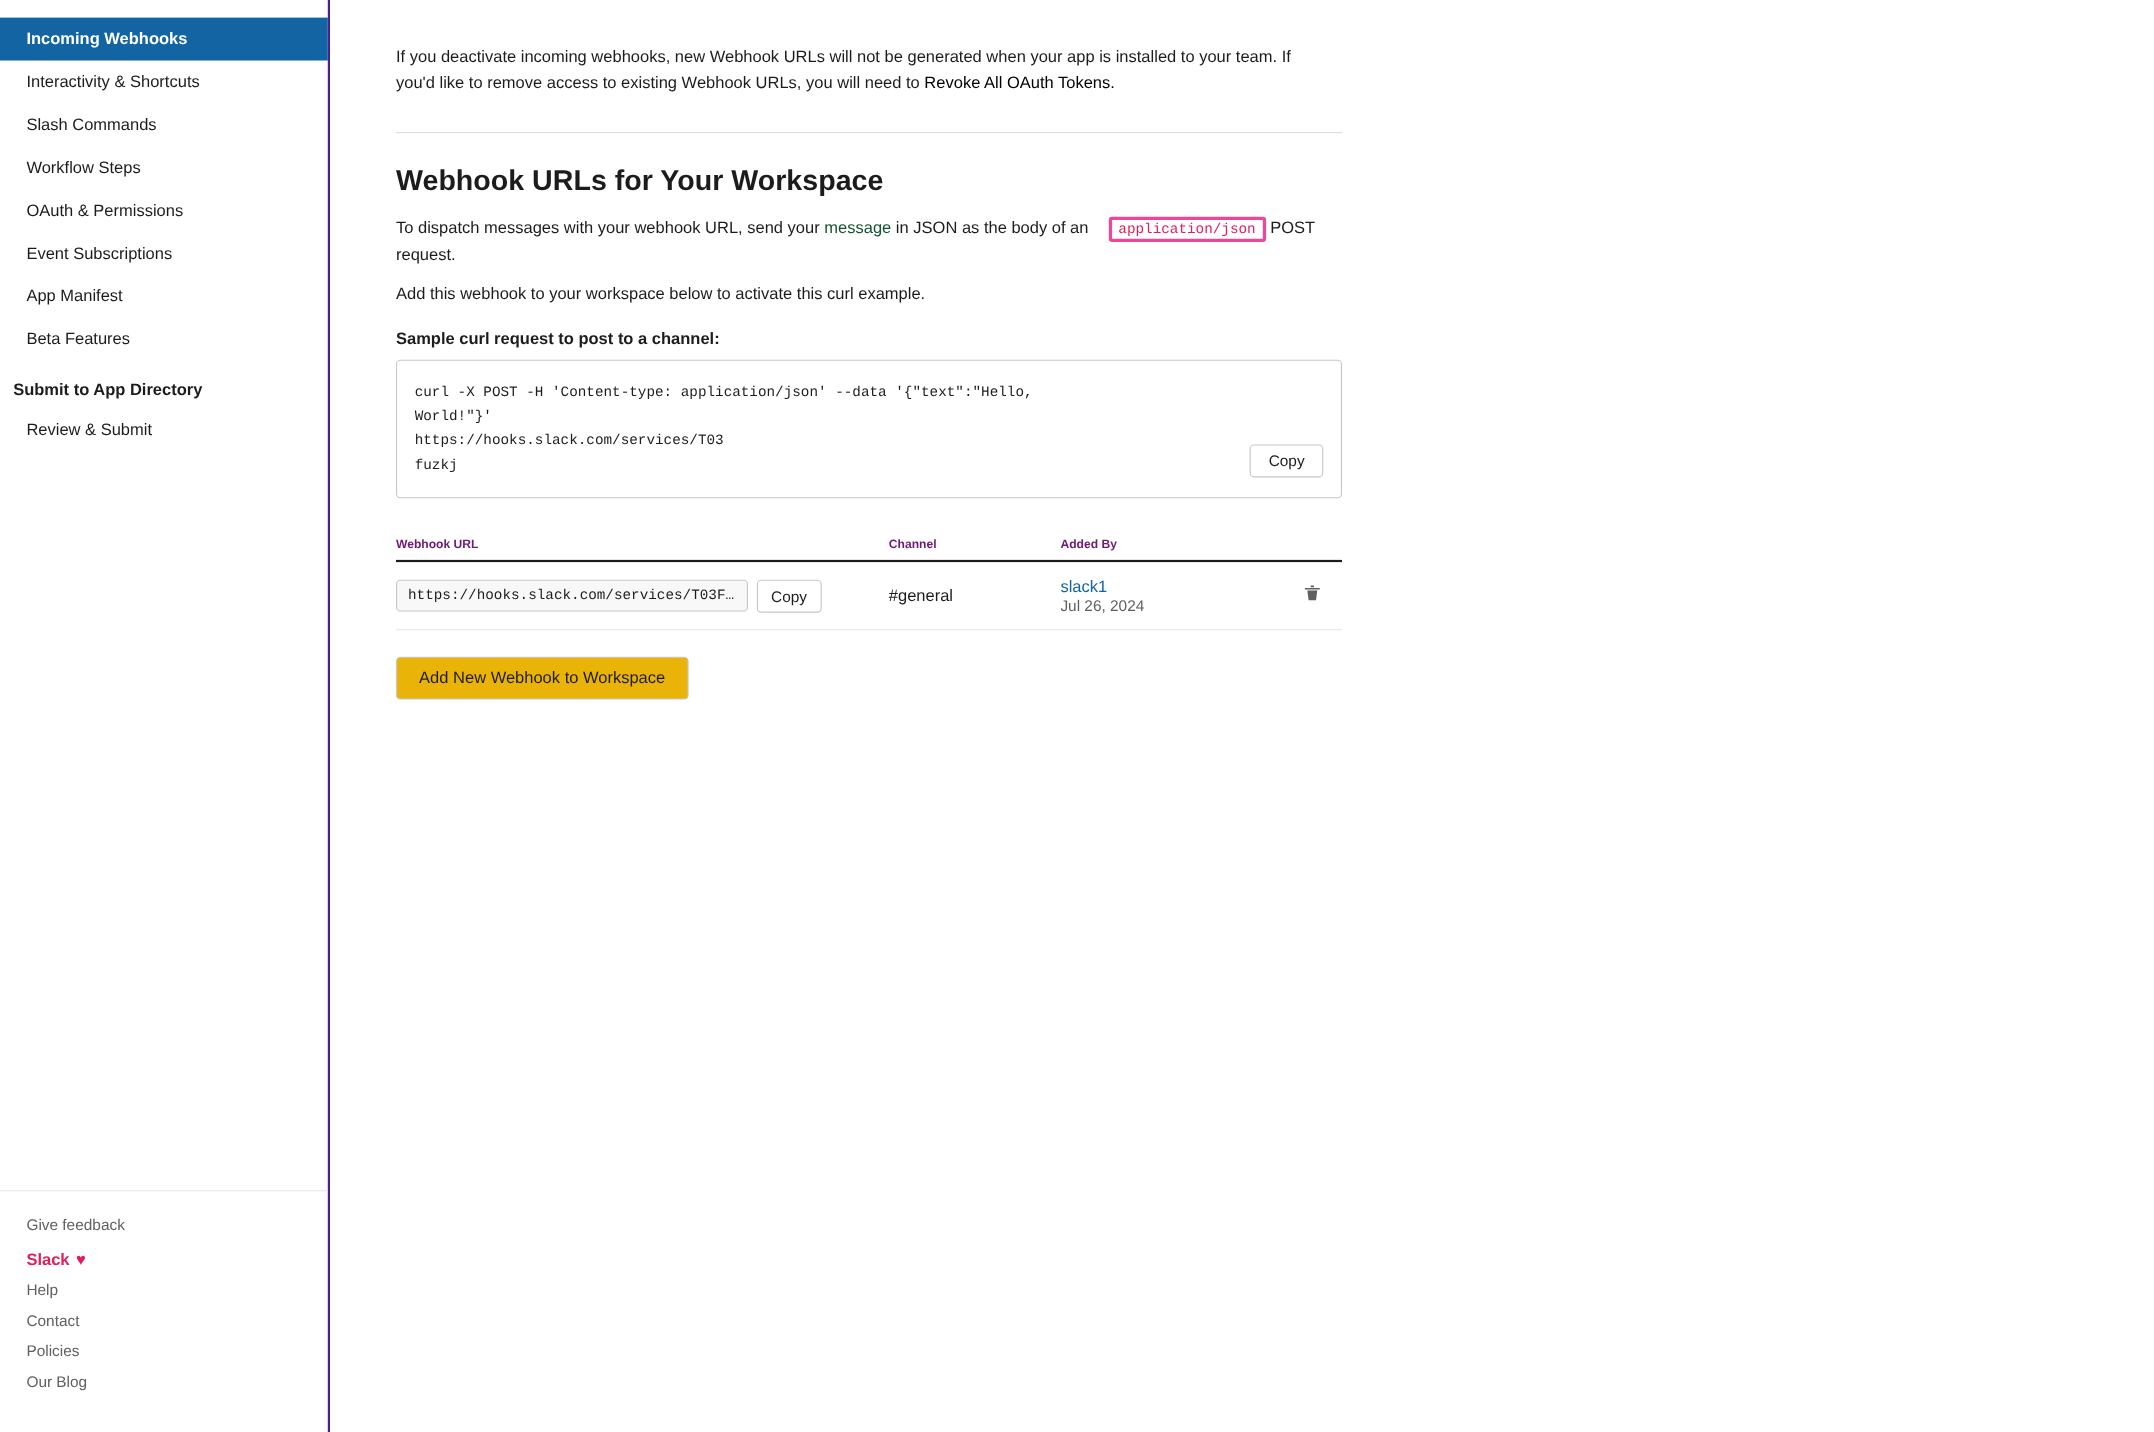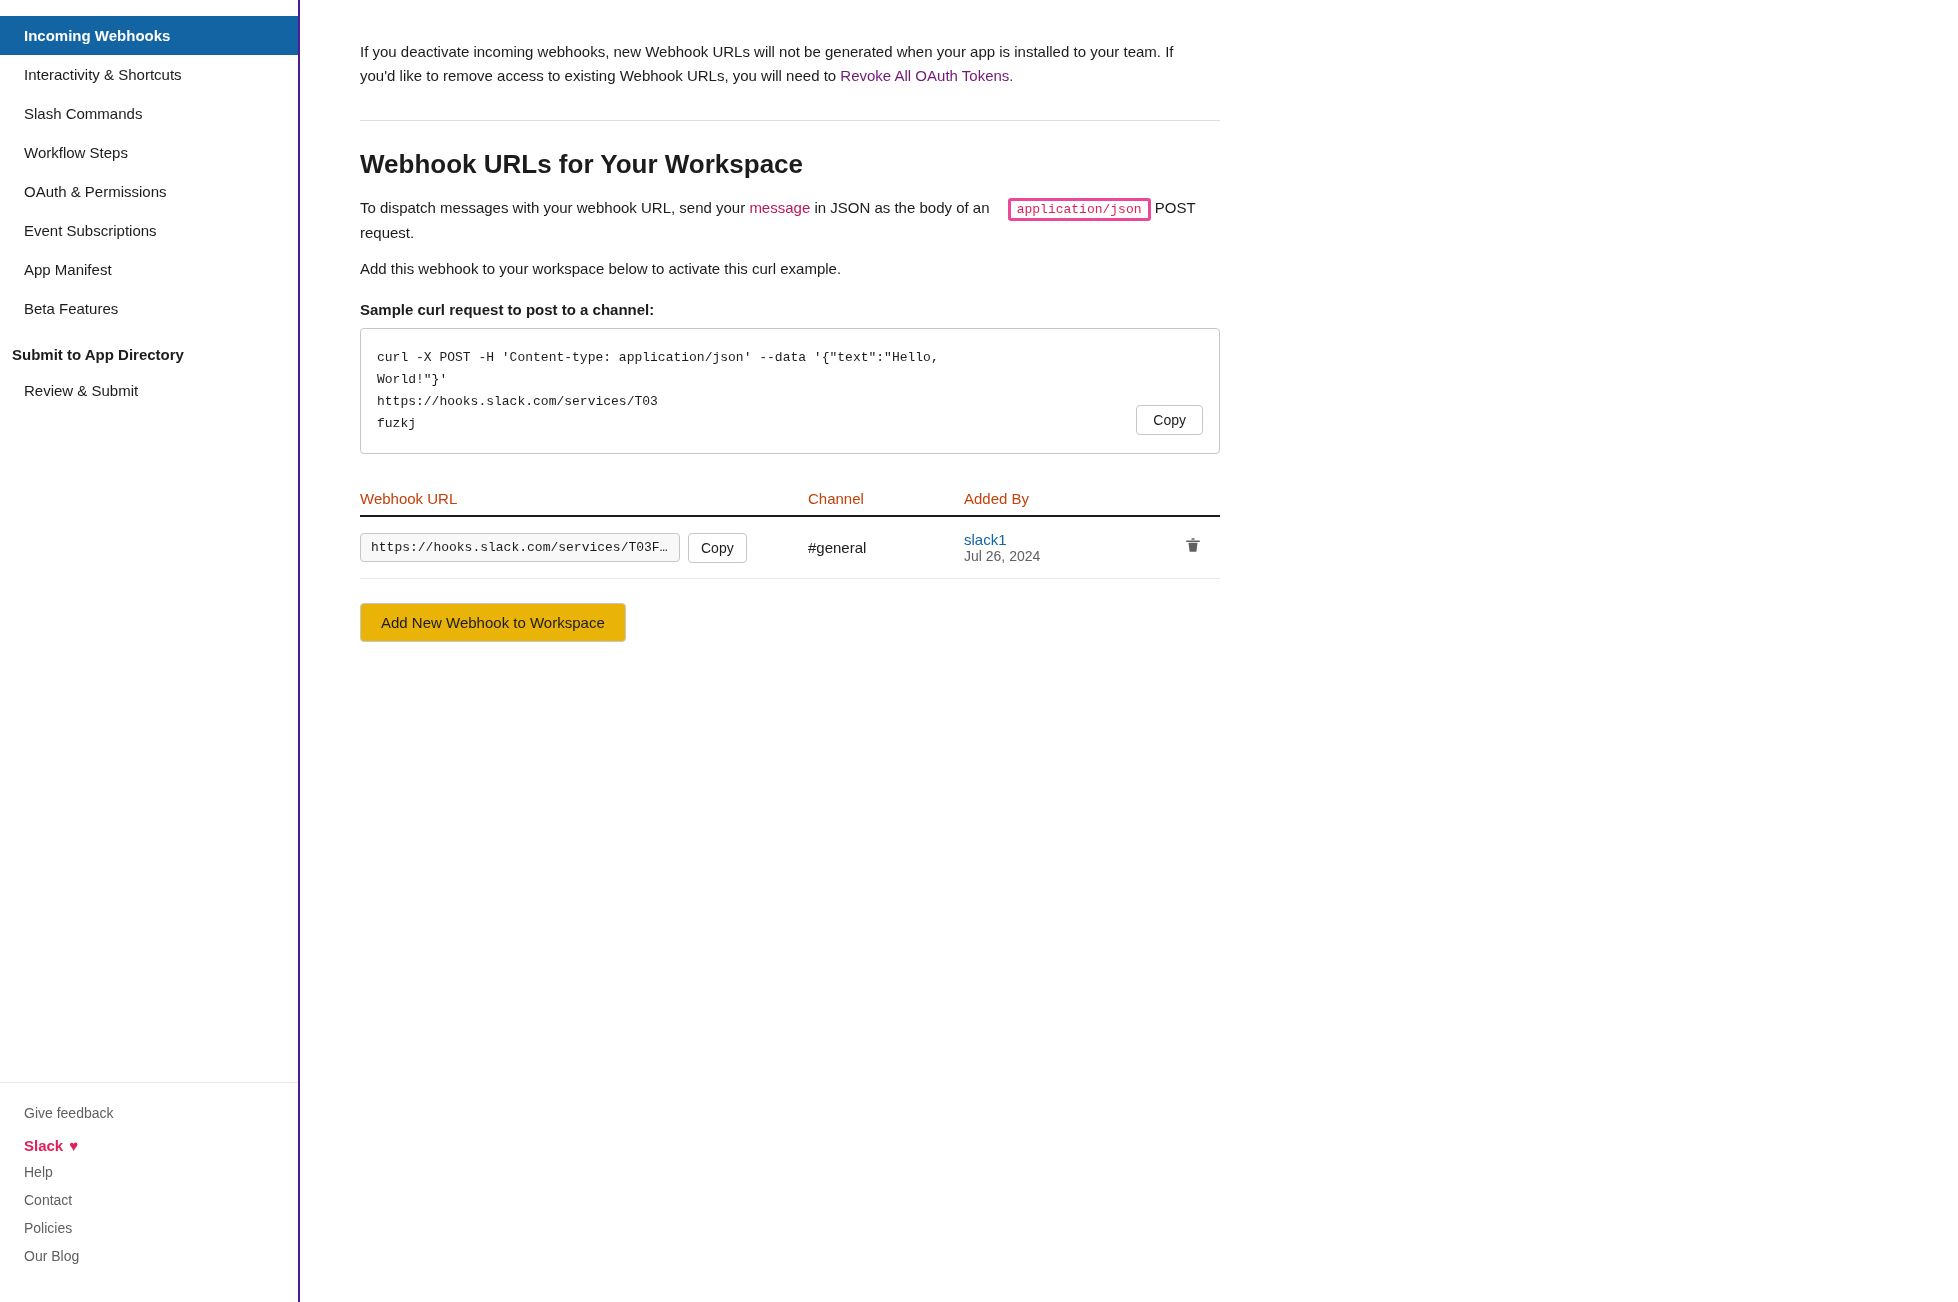--- a/index.html
+++ b/index.html
@@ -91,21 +91,21 @@
 
     .intro-text {
       font-size: 15px;
       line-height: 1.6;
       color: #1d1c1d;
       margin-bottom: 32px;
       max-width: 840px;
     }
 
     .intro-text a {
-      color: #701a75;
+      color: #000000;
       text-decoration: none;
     }
 
     .divider {
       border: none;
       border-top: 1px solid #ddd;
       margin: 28px 0;
       max-width: 860px;
     }
 
@@ -118,21 +118,21 @@
 
     .section-desc {
       font-size: 15px;
       line-height: 1.6;
       color: #1d1c1d;
       margin-bottom: 12px;
       max-width: 840px;
     }
 
     .section-desc a {
-      color: #be185d;
+      color: #14532d;
       text-decoration: none;
     }
 
     .inline-code {
       background: #fff;
       border: 3px solid #ec4899;
       color: #e01e5a;
       font-family: Liberation Mono, monospace;
       font-size: 13px;
       padding: 1px 6px;
@@ -189,23 +189,23 @@
 
     .webhook-table-header {
       display: grid;
       grid-template-columns: 1fr 140px 200px 40px;
       padding: 8px 0 8px 0;
       border-bottom: 2px solid #1d1c1d;
       gap: 16px;
     }
 
     .webhook-table-header-cell {
-      font-size: 15px;
-      font-weight: 400;
-      color: #c2410c;
+      font-size: 11px;
+      font-weight: 700;
+      color: #701a75;
     }
 
     .webhook-table-row {
       display: grid;
       grid-template-columns: 1fr 140px 200px 40px;
       padding: 14px 0;
       border-bottom: 1px solid #e8e8e8;
       align-items: center;
       gap: 16px;
     }

